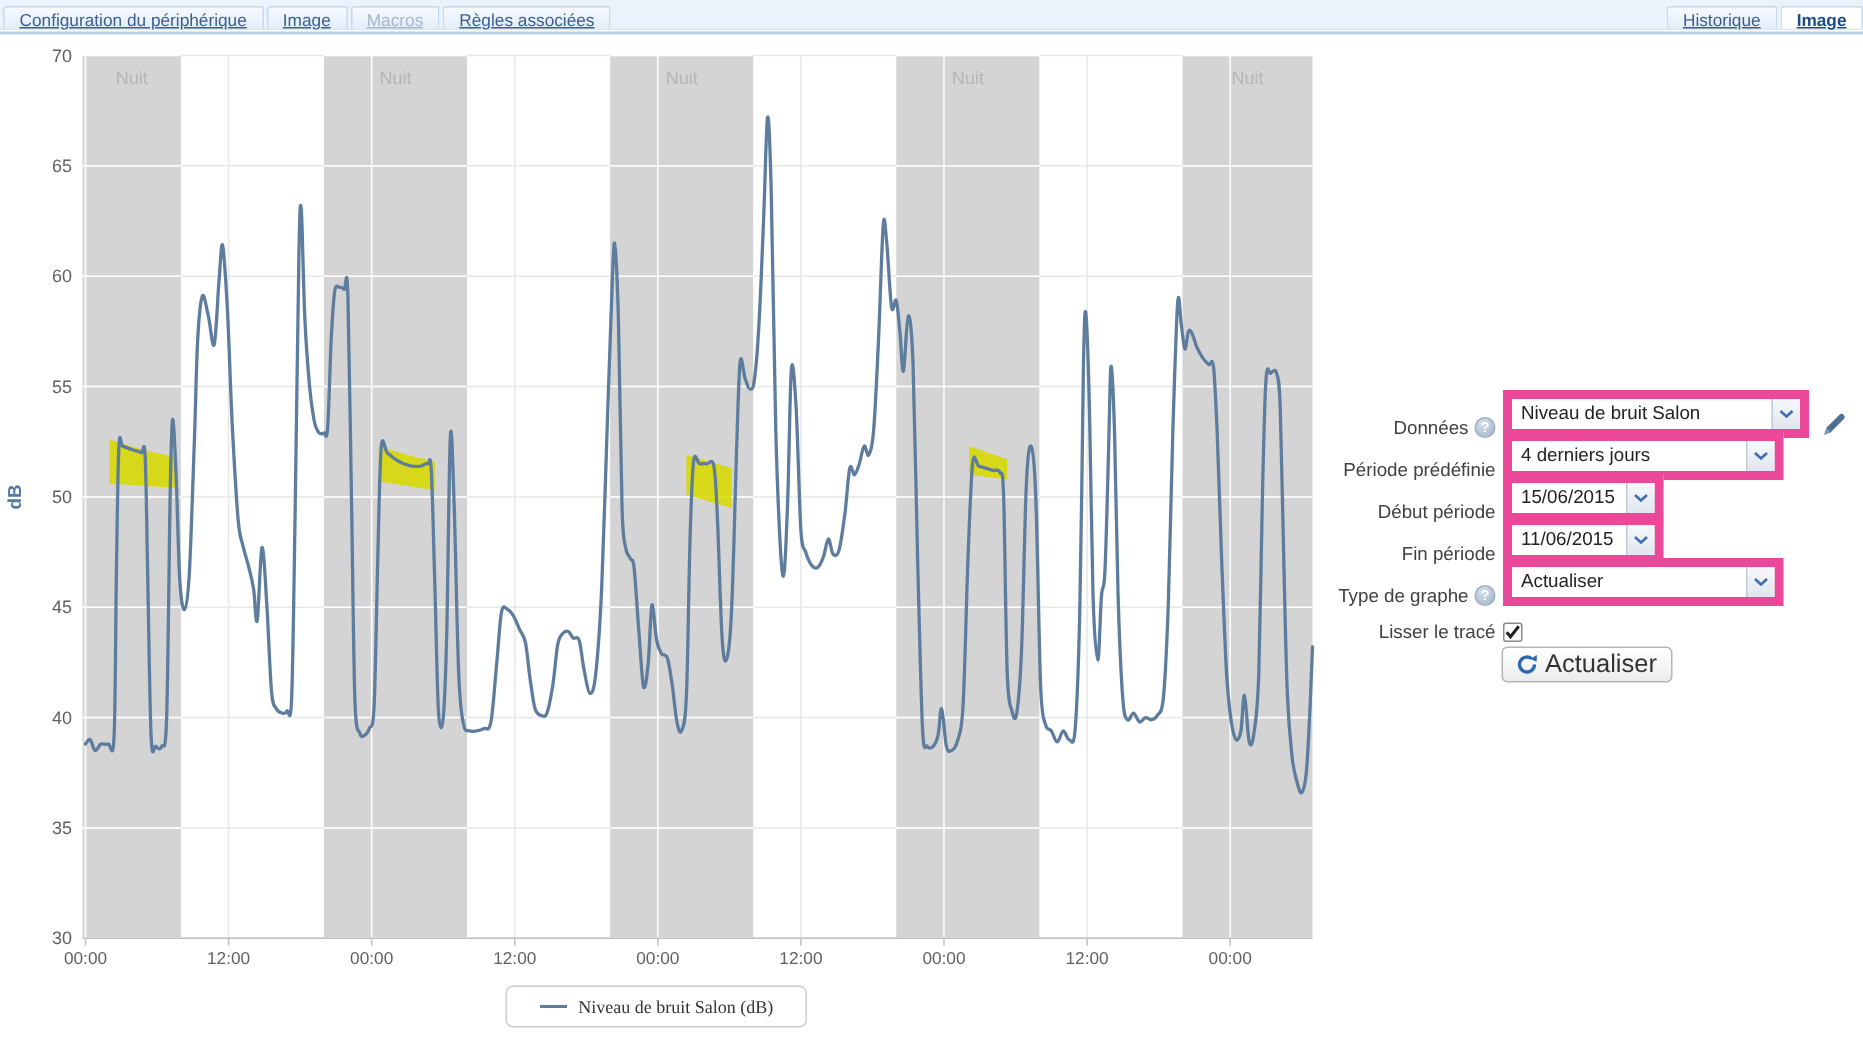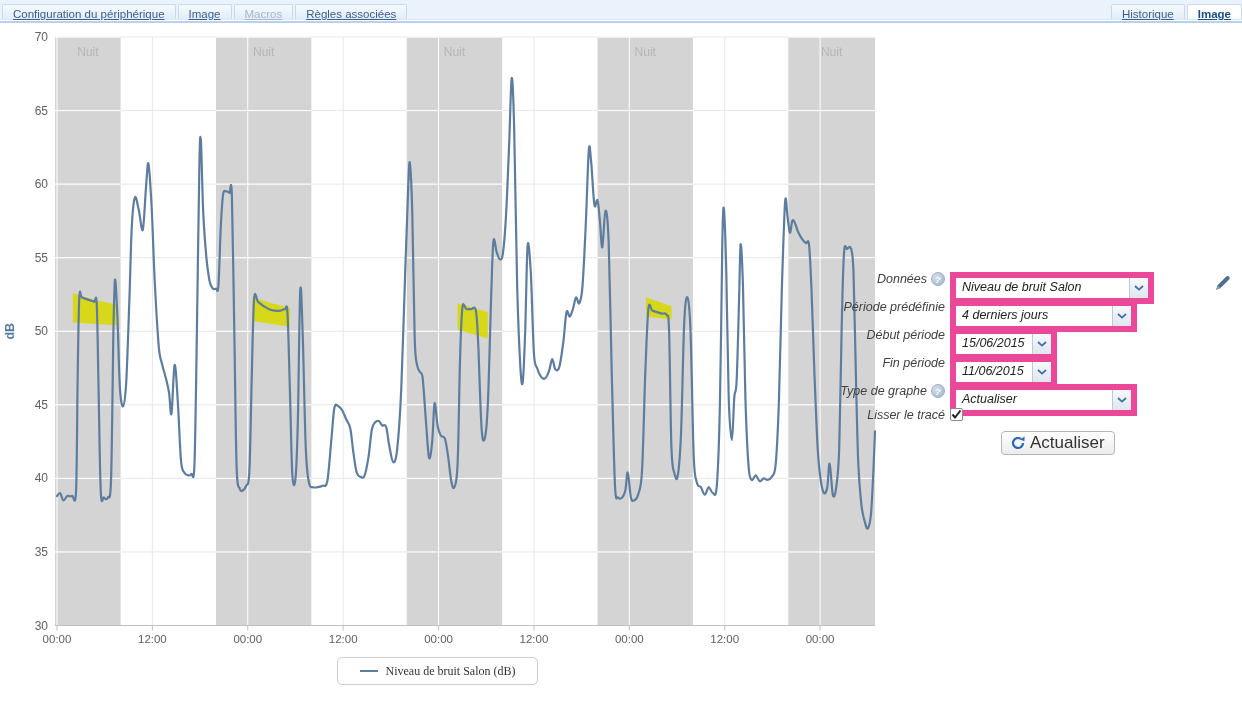--- a/index.html
+++ b/index.html
@@ -31,21 +31,21 @@
   #chart-svg{position:absolute;left:0;top:0;}
   #legend{
     position:absolute;left:337px;top:657px;width:199px;height:26px;
     border:1px solid #cccccc;border-radius:5px;background:#ffffff;
     display:flex;align-items:center;justify-content:center;cursor:pointer;font-family:Liberation Serif, serif;
   }
   #legend .sample{display:inline-block;width:18px;height:2.5px;margin-right:8px;}
   #legend .ltext{font-size:12px;color:#333333;}
 
   
-  .frow{position:absolute;left:808px;display:flex;align-items:flex-start;height:20px;font-style:italic;}
+  .frow{position:absolute;left:860px;display:flex;align-items:flex-end;height:20px;}
   .flabel{
     width:137px;display:flex;justify-content:flex-end;align-items:center;
     font-size:12.5px;color:#404040;white-space:nowrap;gap:4px;
   }
   .help{
     display:inline-flex;align-items:center;justify-content:center;
     width:14px;height:14px;border-radius:50%;
     background:radial-gradient(circle at 35% 30%, #d6dfe9, #9fb1c8);
     border:1px solid #9cafc6;color:#ffffff;font-size:9.5px;font-weight:bold;
     box-sizing:border-box;cursor:pointer;flex:0 0 auto;

